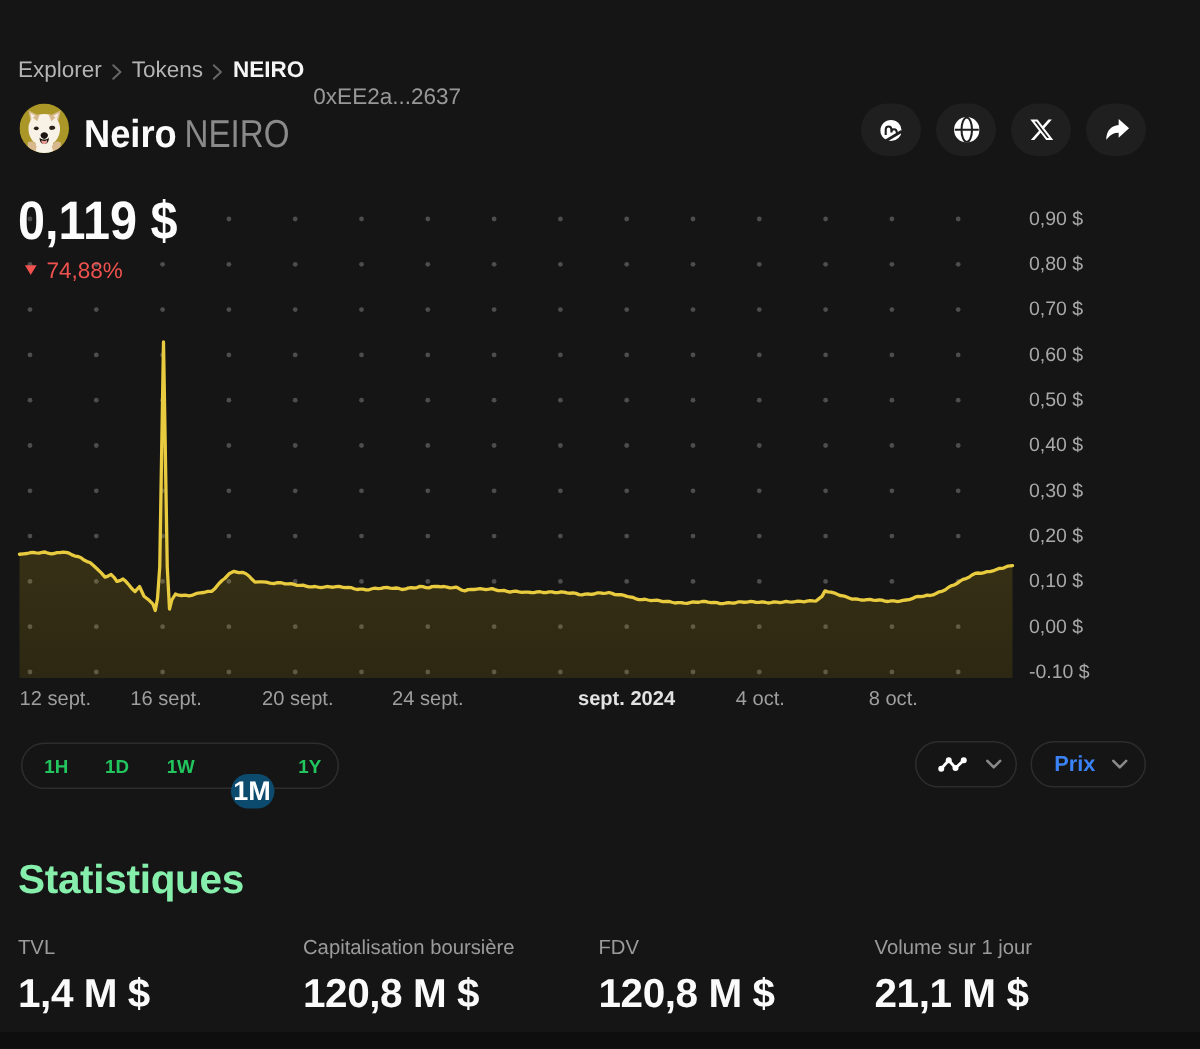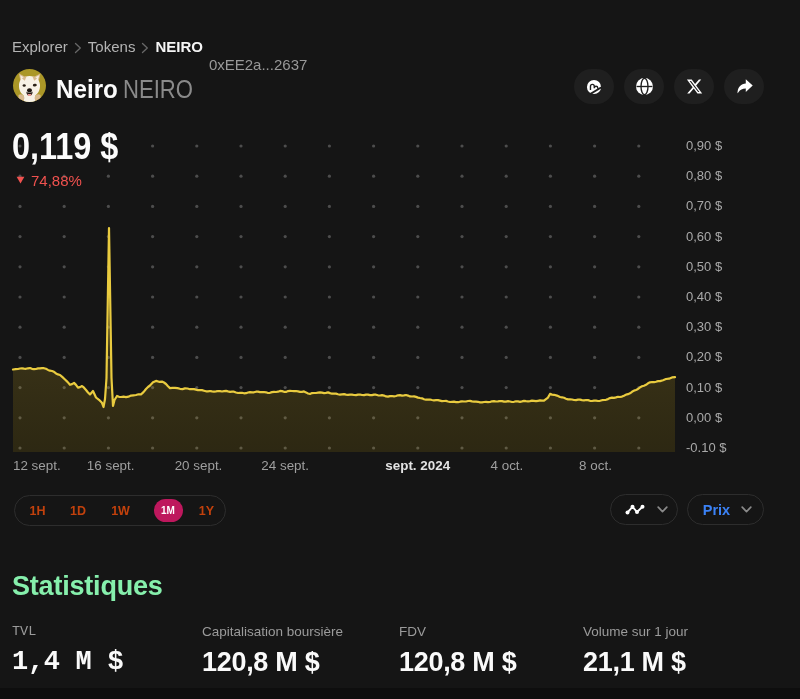--- a/index.html
+++ b/index.html
@@ -9,22 +9,22 @@
 .crumb b { color:#f5f5f5; font-weight:700; }
 .crumb .addr { color:#989898;margin-top:36px; }
 .tokrow { left:13px; top:69px; display:flex; align-items:center; }
 .tname { margin-left:9.5px; font-size:26px; font-weight:700; color:#fbfbfb; position:relative; top:4px; display:inline-block; transform:scaleX(0.93); transform-origin:0 50%; }
 .tsym { margin-left:1px; font-size:26px; font-weight:400; color:#8a8a8a; position:relative; top:4px; display:inline-block; transform:scaleX(0.85); transform-origin:0 50%; }
 .btns { left:574px; top:69px; display:flex; gap:10px; }
 .cbtn { width:40px; height:35px; border-radius:17.5px; background:#1f1f1f; display:flex; align-items:center; justify-content:center; }
 .price { left:12px; top:126px; font-size:36px; font-weight:700; color:#fcfcfc; transform:scaleX(0.9); transform-origin:0 0; white-space:nowrap; }
 .chg { left:16px; top:171.5px; display:flex; align-items:center; gap:6px; color:#f0524f; font-size:15px; }
 .rangebar { left:14px; top:495px; width:212px; height:31px; border:1px solid #2d2d2d; border-radius:16px; }
-.rb { position:absolute; top:0; height:29px; display:flex; align-items:center; justify-content:center; font-size:12.5px; font-weight:700; color:#c2410c; }
-.rbsel { position:absolute; left:138.5px; top:3px; width:29px; height:23px; background:#be185d; border-radius:12px; display:flex; align-items:center; justify-content:center; font-size:10px; font-weight:700; color:#fff; }
+.rb { position:absolute; top:0; height:29px; display:flex; align-items:center; justify-content:center; font-size:12.5px; font-weight:700; color:#22c55e; }
+.rbsel { position:absolute; left:138.5px; top:20px; width:29px; height:23px; background:#0c4a6e; border-radius:12px; display:flex; align-items:center; justify-content:center; font-size:18px; font-weight:700; color:#fff; }
 .pill { position:absolute; top:494px; height:31px; border:1px solid #2d2d2d; border-radius:16px; display:flex; align-items:center; justify-content:center; }
 .statsh { left:12px; top:571px; font-size:27px; font-weight:700; color:#86efac; letter-spacing:-0.2px; }
 .stat .lab { font-size:13.5px; color:#9b9b9b; }
 .stat .val { margin-top:8px; font-size:27px; font-weight:700; color:#fafafa; letter-spacing:-0.3px; }
 .botstrip { left:0; top:688px; width:800px; height:11px; background:#0e0e0e; }
 </style></head>
 <body>
 <svg class="abs" style="left:0;top:0" width="800" height="699" viewBox="0 0 800 699" font-family="Liberation Sans, sans-serif">
 <defs>
       <linearGradient id="fg" x1="0" y1="370" x2="0" y2="452" gradientUnits="userSpaceOnUse">
@@ -318,21 +318,21 @@
       <path d="M1.2 1.2 L5.5 5.6 L9.8 1.2" stroke="#8a8a8a" stroke-width="1.7" stroke-linecap="round" stroke-linejoin="round"></path>
     </svg>
   </div>
 <div class="pill" style="left:687px;width:77px;gap:11px;padding-left:4px;">
     <span style="font-size:14.5px;font-weight:700;color:#3b82f6;">Prix</span>
     <svg width="11" height="7" viewBox="0 0 11 7" fill="none">
       <path d="M1.2 1.2 L5.5 5.6 L9.8 1.2" stroke="#8a8a8a" stroke-width="1.7" stroke-linecap="round" stroke-linejoin="round"></path>
     </svg>
   </div>
 <div class="abs statsh">Statistiques</div>
-<div class="abs stat" style="left:12px;top:624px;font-family:Liberation Mono, monospace;">
+<div class="abs stat" style="left:12px;top:624px;">
     <div class="lab">TVL</div>
     <div class="val">1,4 M $</div>
   </div>
 <div class="abs stat" style="left:202px;top:624px;">
     <div class="lab">Capitalisation boursière</div>
     <div class="val">120,8 M $</div>
   </div>
 <div class="abs stat" style="left:399px;top:624px;">
     <div class="lab">FDV</div>
     <div class="val">120,8 M $</div>

